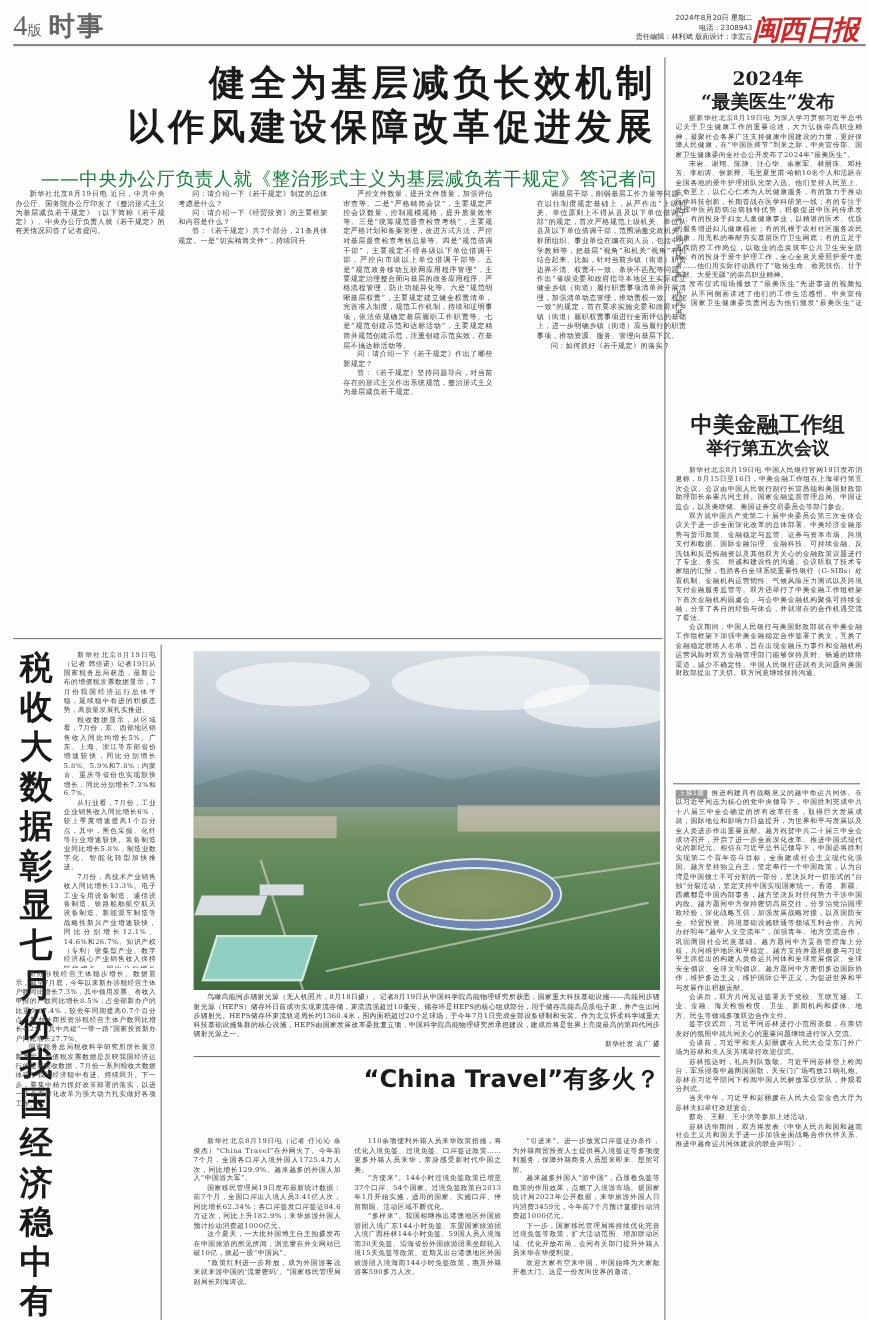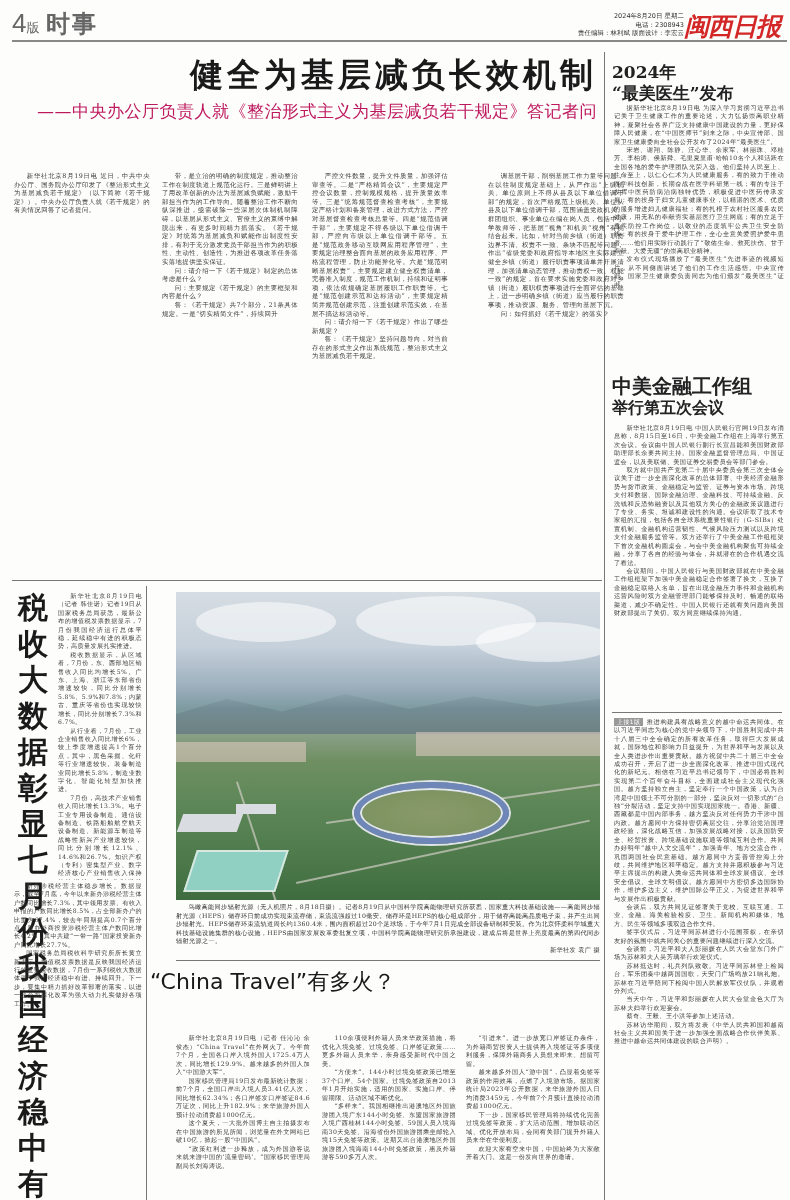--- a/index.html
+++ b/index.html
@@ -1,63 +1,63 @@
 <!DOCTYPE html>
 <html><head>
 <meta charset="utf-8">
 <style>
   * { box-sizing: border-box; margin: 0; padding: 0; }
   html, body { width: 790px; height: 1200px; background: #fdfdfc; overflow: hidden; }
   body { font-family: "DejaVu Serif", "Liberation Serif", serif; color: #2a2a2a; position: relative; }
 
   
   .masthead { position: absolute; left: 12px; top: 6px; width: 770px; height: 30px; }
-  .page-no { position: absolute; left: 0; top: 2px; font-family: Liberation Sans, sans-serif; color: #666; }
+  .page-no { position: absolute; left: 0; top: 2px; font-family: Liberation Serif, serif; color: #666; }
   .page-no .num { font-size: 26px; font-weight: normal; vertical-align: baseline; }
   .page-no .ban { font-size: 13px; margin-right: 2px; }
   .page-no .sec { font-size: 24px; font-weight: bold; letter-spacing: 2px; }
   .meta { position: absolute; right: 98px; top: 6px; text-align: right; font-family: "DejaVu Sans", sans-serif; font-size: 6.5px; line-height: 8.5px; color: #333; }
   .logo { position: absolute; right: 2px; top: 4px; font-family: "DejaVu Serif", serif; font-size: 25px; font-weight: bold; color: #d32727; font-style: italic; letter-spacing: -1px; }
   .top-rule { position: absolute; left: 12px; top: 40px; width: 775px; height: 2px; background: #888; }
 
   
   .vrule { position: absolute; width: 1px; background: #777; }
   .hrule { position: absolute; height: 1px; background: #777; }
 
   
   .lead-head { position: absolute; left: 12px; top: 55px; width: 585px; text-align: right; }
   .lead-head .h1 { font-family: "DejaVu Sans", sans-serif; font-weight: bold; font-size: 33px; line-height: 40px; letter-spacing: 4px; color: #1a1a1a; }
-  .lead-head .sub { font-family: "DejaVu Sans", sans-serif; font-size: 17px; color: #be185d; margin-top: 5px; letter-spacing: 0.5px; }
+  .lead-head .sub { font-family: "DejaVu Sans", sans-serif; font-size: 17px; color: #15803d; margin-top: 16px; letter-spacing: 0.5px; }
 
   .text { font-size: 6.4px; line-height: 8.6px; text-align: justify; color: #3a3a3a; letter-spacing: 0.4px; }
   .text p { text-indent: 2em; }
   .col { position: absolute; overflow: hidden; }
 
   
-  .side-head { position: absolute; text-align: left; font-family: "DejaVu Serif", serif; font-weight: bold; color: #222; }
+  .side-head { position: absolute; text-align: center; font-family: "DejaVu Serif", serif; font-weight: bold; color: #222; }
 
   
   .vtitle { position: absolute; left: 16px; top: 590px; width: 34px; font-family: "DejaVu Sans", sans-serif; font-weight: bold; font-size: 30px; line-height: 36px; color: #1a1a1a; text-align: center; }
 
   
   .photo { position: absolute; left: 176px; top: 592px; width: 424px; height: 308px; overflow: hidden;
     background: linear-gradient(180deg, #d6dde3 0%, #c5d0da 18%, #9fb1bf 30%, #7d9aa0 38%, #8aa089 46%, #6f8f61 55%, #5e8758 68%, #4f7b4c 85%, #3f6c3f 100%); }
   .photo .cloud { position: absolute; border-radius: 50%; background: rgba(255,255,255,0.55); }
   .photo .mount { position: absolute; left: 0; right: 0; top: 92px; height: 50px;
     background: linear-gradient(180deg, rgba(90,110,130,0.0), rgba(95,115,130,0.7)); clip-path: polygon(0 60%, 12% 30%, 25% 55%, 40% 20%, 55% 50%, 70% 25%, 85% 45%, 100% 30%, 100% 100%, 0 100%); }
   .photo .town { position: absolute; background: rgba(220,200,190,0.6); }
   .photo .ring { position: absolute; left: 178px; top: 190px; width: 155px; height: 62px; border-radius: 50%; border: 6px solid #6f87b8; box-shadow: 0 0 0 2px #e2e6ee inset, 0 0 0 2px #dfe3ea; background: radial-gradient(ellipse, #8a9a6a 0%, #7f9462 60%, #72905e 100%); }
   .photo .road { position: absolute; background: rgba(200,200,190,0.75); transform-origin: 0 0; }
   .photo .pool { position: absolute; left: 14px; top: 258px; width: 92px; height: 42px; background: #8fd0c3; border: 2px solid #d8e8e0; transform: skewX(-18deg); }
   .photo .bldg { position: absolute; background: #d9dde2; }
 
   .caption { position: absolute; left: 176px; top: 903px; width: 424px; font-size: 6.2px; line-height: 8.6px; color: #333; text-align: justify; letter-spacing: 0.3px; }
 
   
-  .travel-head { position: absolute; left: 150px; top: 968px; width: 450px; text-align: left; font-family: "DejaVu Sans", sans-serif; font-weight: normal; color: #1a1a1a; }
+  .travel-head { position: absolute; left: 150px; top: 968px; width: 450px; text-align: right; font-family: "DejaVu Sans", sans-serif; font-weight: bold; color: #1a1a1a; }
   .travel-head .l1 { font-size: 22px; line-height: 28px; }
   .travel-head .l2 { font-size: 23px; line-height: 30px; letter-spacing: 1px; }
 
   .tag { display: inline-block; background: #999; color: #fff; font-family: "DejaVu Sans", sans-serif; font-size: 6px; padding: 0 3px; margin-right: 3px; }
 </style>
 </head>
 <body>
 
 <div class="masthead">
   <div class="page-no">
@@ -74,30 +74,30 @@
 <div class="top-rule"></div>
 
 <div class="vrule" style="left:604px; top:52px; height:1148px;"></div>
 <div class="hrule" style="left:12px; top:580px; width:590px;"></div>
 <div class="vrule" style="left:146px; top:586px; height:614px;"></div>
 <div class="hrule" style="left:176px; top:960px; width:424px;"></div>
 <div class="hrule" style="left:612px; top:712px; width:170px;"></div>
 
 <div class="lead-head">
   <div class="h1">健全为基层减负长效机制</div>
+  <div class="h1">以作风建设保障改革促进发展</div>
   <div class="sub">——中央办公厅负责人就《整治形式主义为基层减负若干规定》答记者问</div>
 </div>
 
 <div class="col text" style="left:14px; top:172px; width:136px; height:402px;">
   <p>新华社北京8月19日电  近日，中共中央办公厅、国务院办公厅印发了《整治形式主义为基层减负若干规定》（以下简称《若干规定》）。中央办公厅负责人就《若干规定》的有关情况回答了记者提问。</p>
 </div>
 <div class="col text" style="left:162px; top:172px; width:136px; height:402px;">
-  <p>带，是立治的明确的制度规定，推动整治工作在制度轨道上规范化运行。三是鲜明讲上了用改革创新的办法为基层减负赋能，激励干部担当作为的工作导向。随着整治工作不断向纵深推进，亟需破除一些深层次体制机制障碍，以基层从形式主义、官僚主义的束缚中解脱出来，有更多时间精力抓落实。《若干规定》对统筹为基层减负和赋能作出制度性安排，有利于充分激发党员干部担当作为的积极性、主动性、创造性，为推进各项改革任务落实落地提供坚实保证。</p>
   <p>问：请介绍一下《若干规定》制定的总体考虑是什么？</p>
-  <p>问：主要规定《若干规定》的主要框架和内容是什么？</p>
+  <p>问：请介绍一下《经贸投资》的主要框架和内容是什么？</p>
   <p>答：《若干规定》共7个部分，21条具体规定。一是“切实精简文件”，持续回升</p>
 </div>
 <div class="col text" style="left:312px; top:172px; width:136px; height:402px;">
   <p>严控文件数量，提升文件质量，加强评估审查等。二是“严格精简会议”，主要规定严控会议数量，控制规模规格，提升质量效率等。三是“统筹规范督查检查考核”，主要规定严格计划和备案管理，改进方式方法，严控对基层督查检查考核总量等。四是“规范借调干部”，主要规定不得各级以下单位借调干部，严控向市级以上单位借调干部等。五是“规范政务移动互联网应用程序管理”，主要规定治理整合面向基层的政务应用程序、严格流程管理，防止功能异化等。六是“规范明晰基层权责”，主要规定建立健全权责清单，完善准入制度，规范工作机制，持续和证明事项，依法依规确定基层履职工作职责等。七是“规范创建示范和达标活动”，主要规定精简并规范创建示范，注重创建示范实效，在基层不搞达标活动等。</p>
   <p>问：请介绍一下《若干规定》作出了哪些新规定？</p>
   <p>答：《若干规定》坚持问题导向，对当前存在的形式主义作出系统规范，整治形式主义为基层减负若干规定。</p>
 </div>
 <div class="col text" style="left:488px; top:172px; width:136px; height:402px;">
   <p>调基层干部，削弱基层工作力量等问题，在以往制度规定基础上，从严作出“上级机关、单位原则上不得从县及以下单位借调干部”的规定，首次严格规范上级机关、单位从县及以下单位借调干部，范围涵盖党政机关、群团组织、事业单位在编在岗人员，包括中小学教师等，把基层“视角”和机关“视角”有机结合起来。比如，针对当前乡镇（街道）职责边界不清、权责不一致、条块不匹配等问题，作出“省级党委和政府指导本地区主实际建立健全乡镇（街道）履行职责事项清单并开展清理，加强清单动态管理，推动责权一致、权能一致”的规定，首在要求实施党委和政府对乡镇（街道）履职权责事项进行全面评估的基础上，进一步明确乡镇（街道）应当履行的职责事项，推动资源、服务、管理向基层下沉。</p>
   <p>问：如何抓好《若干规定》的落实？</p>

